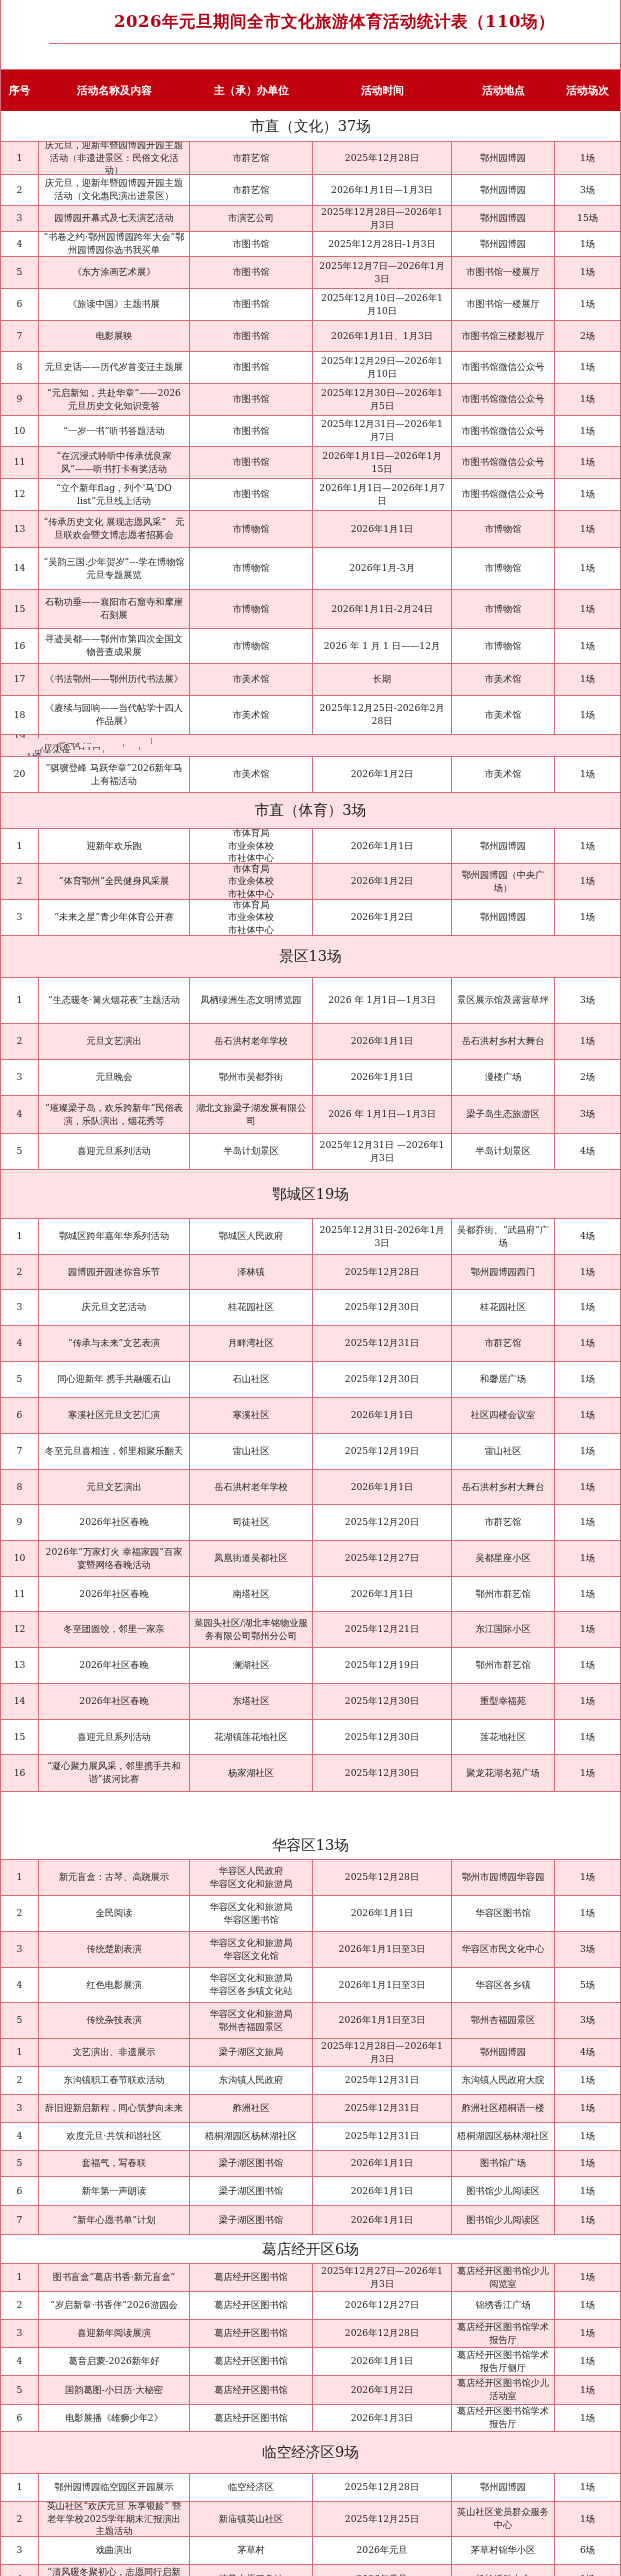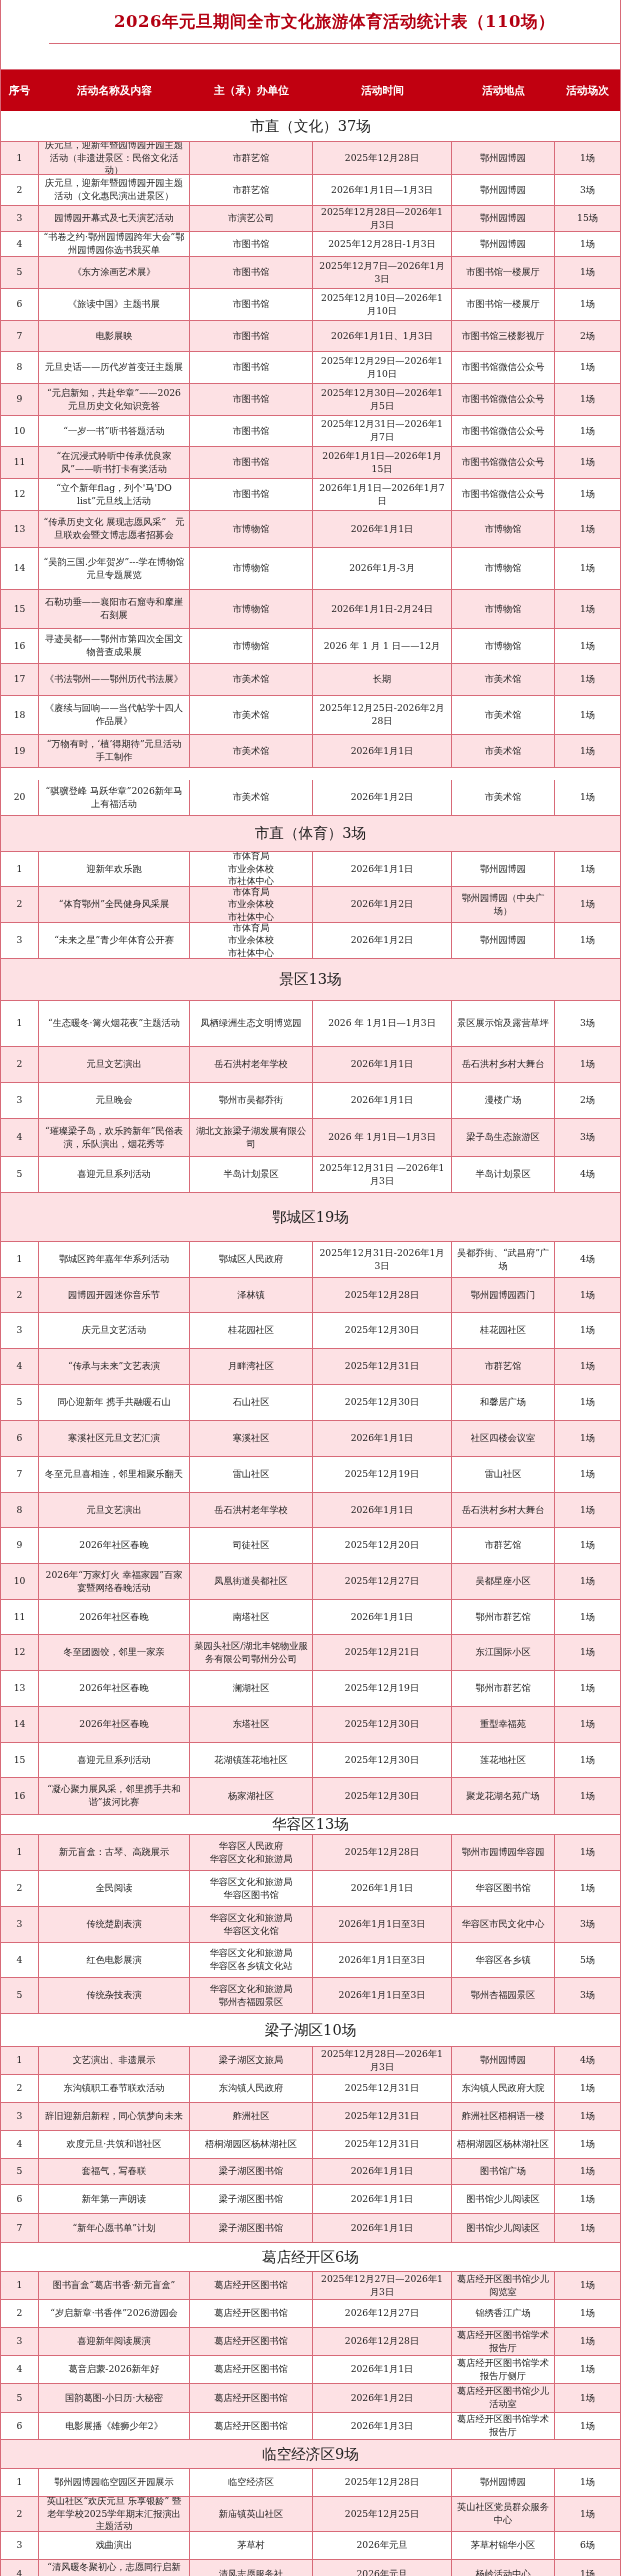--- a/index.html
+++ b/index.html
@@ -182,29 +182,29 @@
         <div class="c6">1场</div>
       </div>
       <div class="row white" style="height: 39px;">
         <div class="c1">18</div>
         <div class="c2">《赓续与回响——当代帖学十四人作品展》</div>
         <div class="c3">市美术馆</div>
         <div class="c4">2025年12月25日-2026年2月28日</div>
         <div class="c5">市美术馆</div>
         <div class="c6">1场</div>
       </div>
-      <div class="row pink" style="height: 33px;">
+      <div class="row pink" style="height: 22px; flex-direction: column;">
         <div class="c1">19</div>
         <div class="c2">“万物有时，‘植’得期待”元旦活动　手工制作</div>
         <div class="c3">市美术馆</div>
         <div class="c4">2026年1月1日</div>
         <div class="c5">市美术馆</div>
         <div class="c6">1场</div>
       </div>
-      <div class="row white" style="height: 36px; margin-top: 12px;">
+      <div class="row white" style="height: 36px;">
         <div class="c1">20</div>
         <div class="c2">“骐骥登峰 马跃华章”2026新年马上有福活动</div>
         <div class="c3">市美术馆</div>
         <div class="c4">2026年1月2日</div>
         <div class="c5">市美术馆</div>
         <div class="c6">1场</div>
       </div>
       <div class="section-row pink" style="height: 36px;">市直（体育）3场</div>
       <div class="row white" style="height: 35px;">
         <div class="c1">1</div>
@@ -399,21 +399,21 @@
         <div class="c6">1场</div>
       </div>
       <div class="row pink" style="height: 37px;">
         <div class="c1">16</div>
         <div class="c2">“凝心聚力展风采，邻里携手共和谐”拔河比赛</div>
         <div class="c3">杨家湖社区</div>
         <div class="c4">2025年12月30日</div>
         <div class="c5">聚龙花湖名苑广场</div>
         <div class="c6">1场</div>
       </div>
-      <div class="section-row white" style="height: 20px;">华容区13场</div>
+      <div class="section-row white" style="height: 28px; margin-top: 40px;">华容区13场</div>
       <div class="row pink" style="height: 36px;">
         <div class="c1">1</div>
         <div class="c2">新元盲盒：古琴、高跷展示</div>
         <div class="c3">华容区人民政府
 华容区文化和旅游局</div>
         <div class="c4">2025年12月28日</div>
         <div class="c5">鄂州市园博园华容园</div>
         <div class="c6">1场</div>
       </div>
       <div class="row white" style="height: 36px;">
@@ -445,21 +445,20 @@
       </div>
       <div class="row pink" style="height: 36px;">
         <div class="c1">5</div>
         <div class="c2">传统杂技表演</div>
         <div class="c3">华容区文化和旅游局
 鄂州杏福园景区</div>
         <div class="c4">2026年1月1日至3日</div>
         <div class="c5">鄂州杏福园景区</div>
         <div class="c6">3场</div>
       </div>
-      <div class="section-row white" style="height: 33px;">梁子湖区10场</div>
       <div class="row pink" style="height: 28px;">
         <div class="c1">1</div>
         <div class="c2">文艺演出、非遗展示</div>
         <div class="c3">梁子湖区文旅局</div>
         <div class="c4">2025年12月28日—2026年1月3日</div>
         <div class="c5">鄂州园博园</div>
         <div class="c6">4场</div>
       </div>
       <div class="row white" style="height: 28px;">
         <div class="c1">2</div>
@@ -551,21 +550,21 @@
         <div class="c6">1场</div>
       </div>
       <div class="row white" style="height: 27px;">
         <div class="c1">6</div>
         <div class="c2">电影展播《雄狮少年2》</div>
         <div class="c3">葛店经开区图书馆</div>
         <div class="c4">2026年1月3日</div>
         <div class="c5">葛店经开区图书馆学术报告厅</div>
         <div class="c6">1场</div>
       </div>
-      <div class="section-row pink" style="height: 29px;">临空经济区9场</div>
+      <div class="section-row pink" style="height: 42px;">临空经济区9场</div>
       <div class="row white" style="height: 28px;">
         <div class="c1">1</div>
         <div class="c2">鄂州园博园临空园区开园展示</div>
         <div class="c3">临空经济区</div>
         <div class="c4">2025年12月28日</div>
         <div class="c5">鄂州园博园</div>
         <div class="c6">1场</div>
       </div>
       <div class="row pink" style="height: 35px;">
         <div class="c1">2</div>

